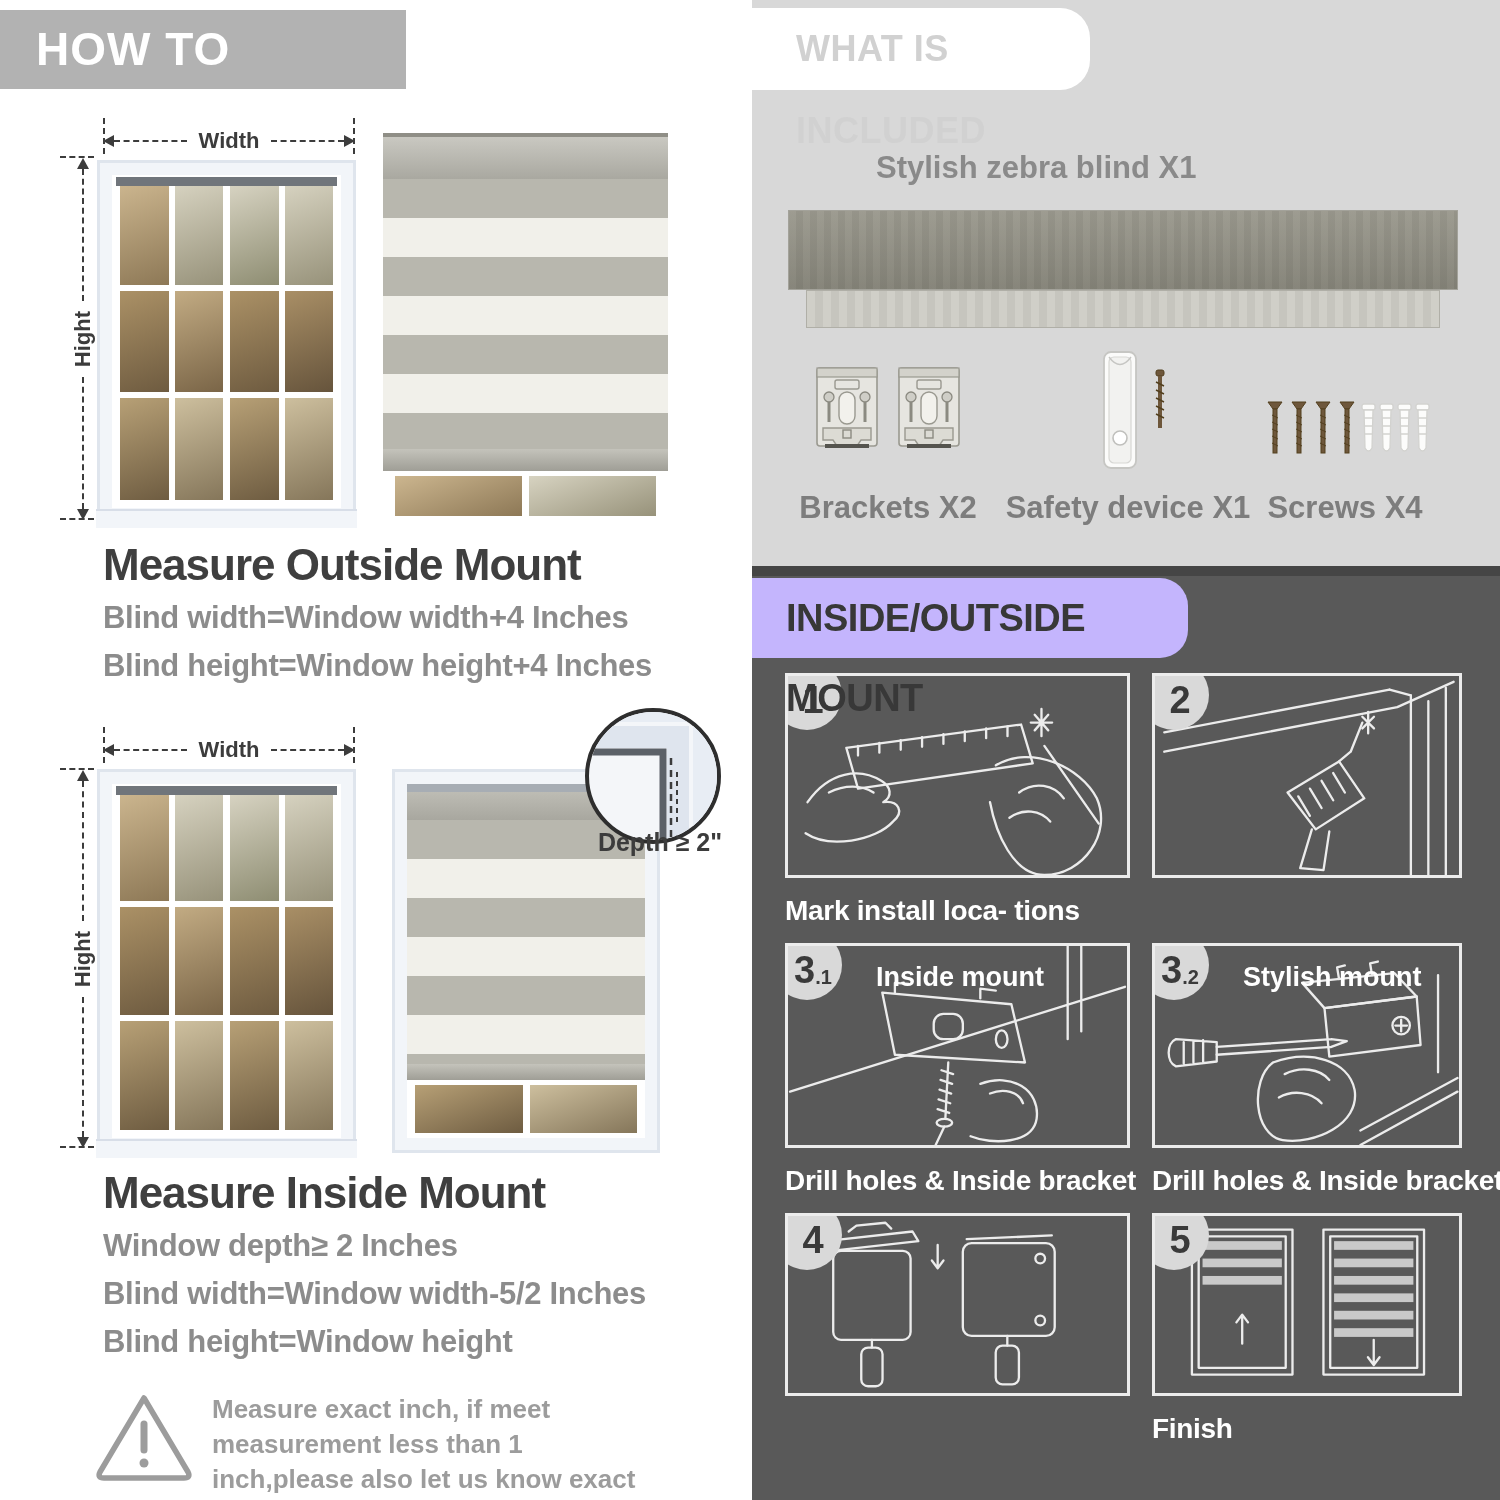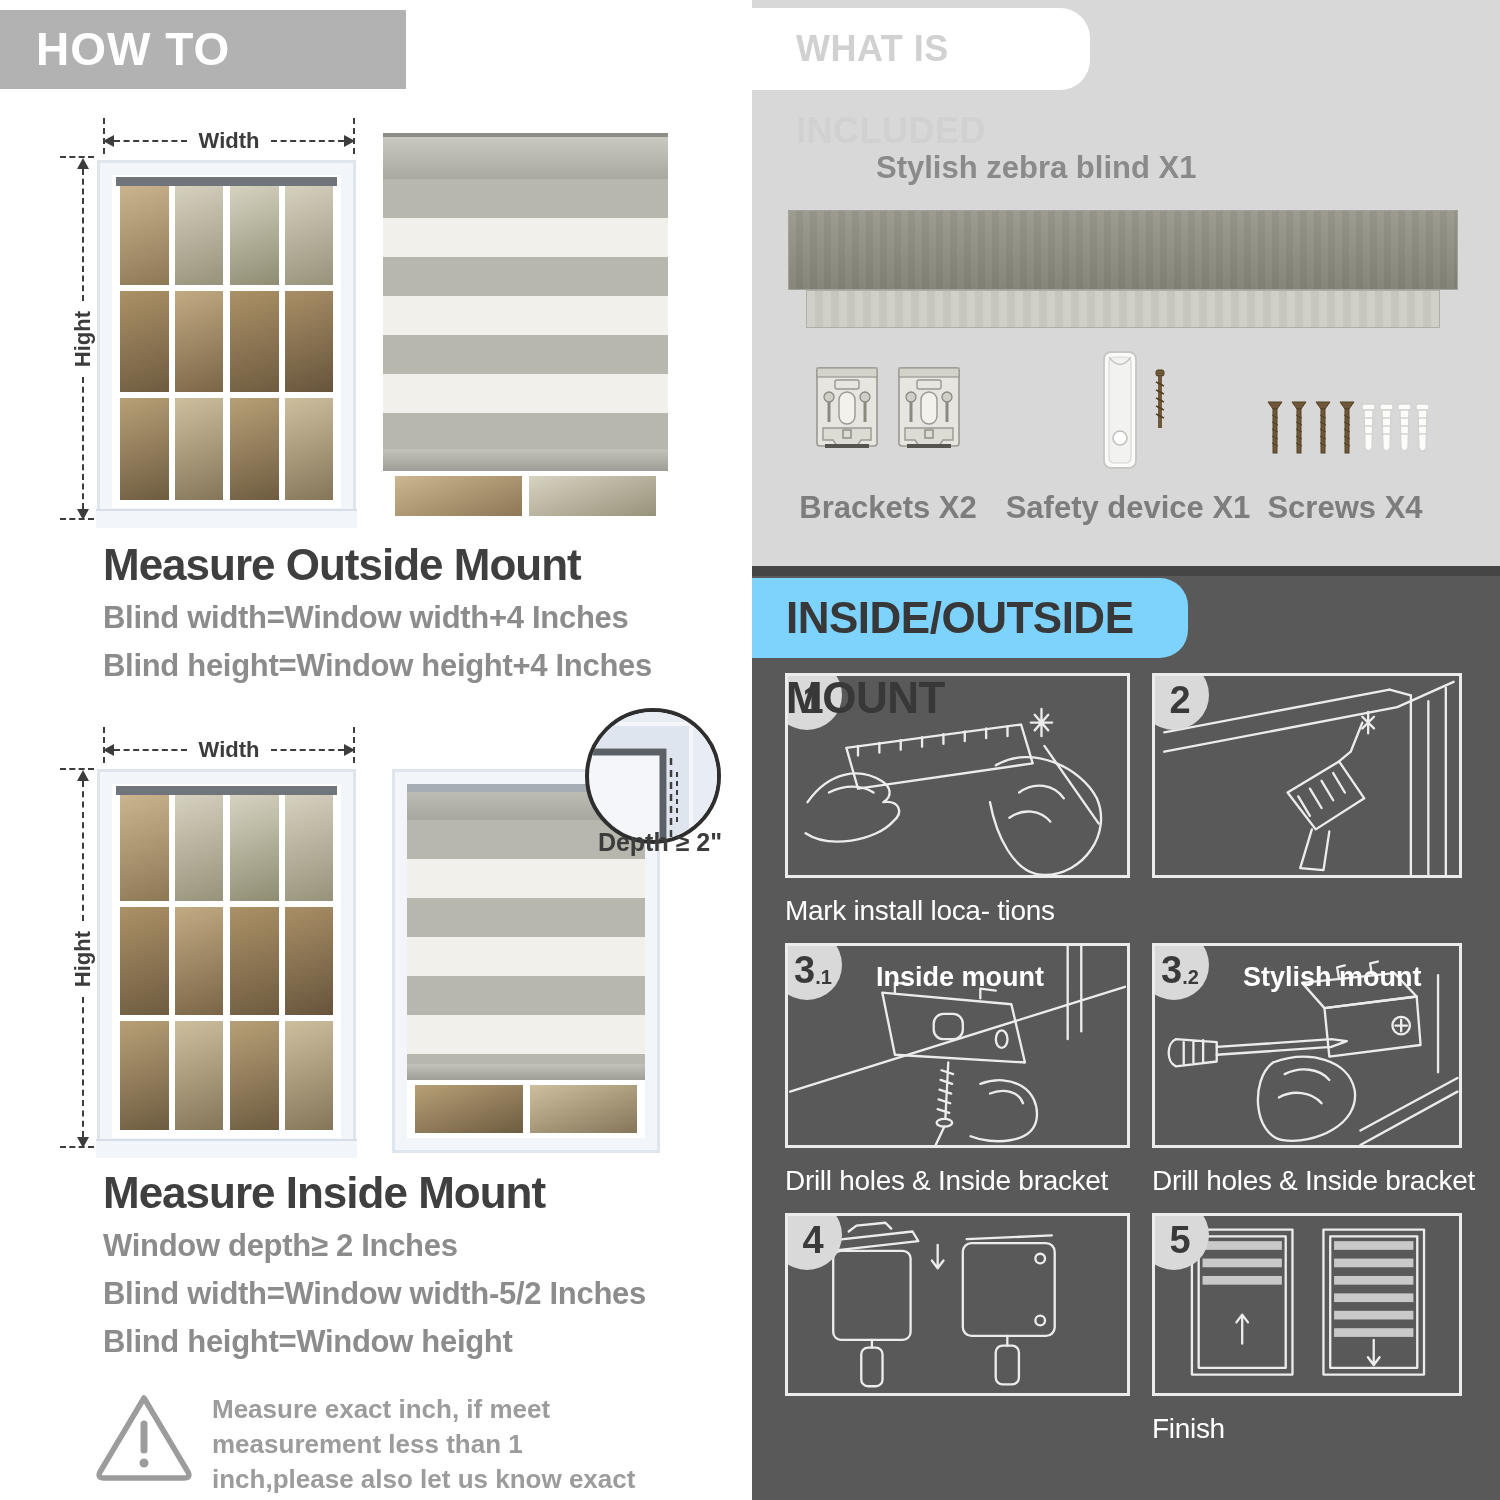--- a/index.html
+++ b/index.html
@@ -5,22 +5,22 @@
   html,body{margin:0;padding:0;background:#fff;}
   body{width:1500px;height:1500px;font-family:"Liberation Sans",sans-serif;}
   #canvas{position:relative;width:1500px;height:1500px;overflow:hidden;background:#ffffff;}
   .abs{position:absolute;}
   
   .badge-how{left:0;top:10px;width:406px;height:79px;background:#b2b2b2;color:#fff;
     font-size:46px;font-weight:700;letter-spacing:1px;line-height:79px;padding-left:36px;box-sizing:border-box;}
   .badge-included{left:752px;top:8px;width:338px;height:82px;background:#fff;color:#d1d1d1;
     border-radius:0 30px 30px 0;font-size:36px;font-weight:700;letter-spacing:.5px;line-height:82px;
     padding-left:44px;box-sizing:border-box;}
-  .badge-mount{left:752px;top:578px;width:436px;height:80px;background:#7dd3fc;color:#383838;
-    border-radius:0 28px 28px 0;font-size:44px;font-weight:700;letter-spacing:-.5px;line-height:80px;
+  .badge-mount{left:752px;top:578px;width:436px;height:80px;background:#c4b5fd;color:#383838;
+    border-radius:0 28px 28px 0;font-size:38px;font-weight:700;letter-spacing:-.5px;line-height:80px;
     padding-left:34px;box-sizing:border-box;z-index:3;}
   
   .right-top{left:752px;top:0;width:748px;height:566px;background:#d8d8d8;}
   .right-divider{left:752px;top:566px;width:748px;height:10px;background:#454545;}
   .right-bottom{left:752px;top:576px;width:748px;height:924px;background:#595959;}
   
   .h2{font-size:44px;font-weight:700;color:#3f3f3f;letter-spacing:-1px;white-space:nowrap;}
   .formula{font-size:31px;font-weight:700;color:#8c8c8c;letter-spacing:-.3px;white-space:nowrap;}
   .warn-text{font-size:26px;font-weight:700;color:#9c9c9c;line-height:35px;width:450px;}
   
@@ -71,21 +71,21 @@
   .step{position:absolute;}
   .panel{position:relative;border:3px solid #ececec;background:#595959;overflow:hidden;box-sizing:border-box;}
   .panel svg.art{position:absolute;inset:0;width:100%;height:100%;}
   .art *{stroke:#ececec;stroke-width:2.4;fill:none;stroke-linecap:round;stroke-linejoin:round;}
   .art .fillg{fill:#c9c9c9;stroke:none;}
   .stepnum{position:absolute;left:-16px;top:-16px;width:70px;height:70px;border-radius:50%;background:#d9d9d9;
     color:#3a3a3a;display:flex;align-items:center;justify-content:center;font-weight:700;font-size:38px;
     padding:10px 0 0 12px;box-sizing:border-box;z-index:2;}
   .stepnum .sub{font-size:20px;margin-top:14px;}
   .step-title{position:absolute;left:88px;top:16px;color:#fff;font-weight:700;font-size:27px;z-index:2;white-space:nowrap;}
-  .caption{margin-top:17px;color:#fff;font-weight:400;font-size:28px;letter-spacing:-.3px;white-space:nowrap;}
+  .caption{margin-top:17px;color:#fff;font-weight:700;font-size:28px;letter-spacing:-.3px;white-space:nowrap;}
   
   .warn-ic{stroke:#9c9c9c;fill:none;stroke-width:5.5;stroke-linejoin:round;stroke-linecap:round;}
 </style>
 </head>
 <body>
 
 <div id="canvas">
 
   <div class="abs badge-how">HOW TO MEASURE</div>
 

